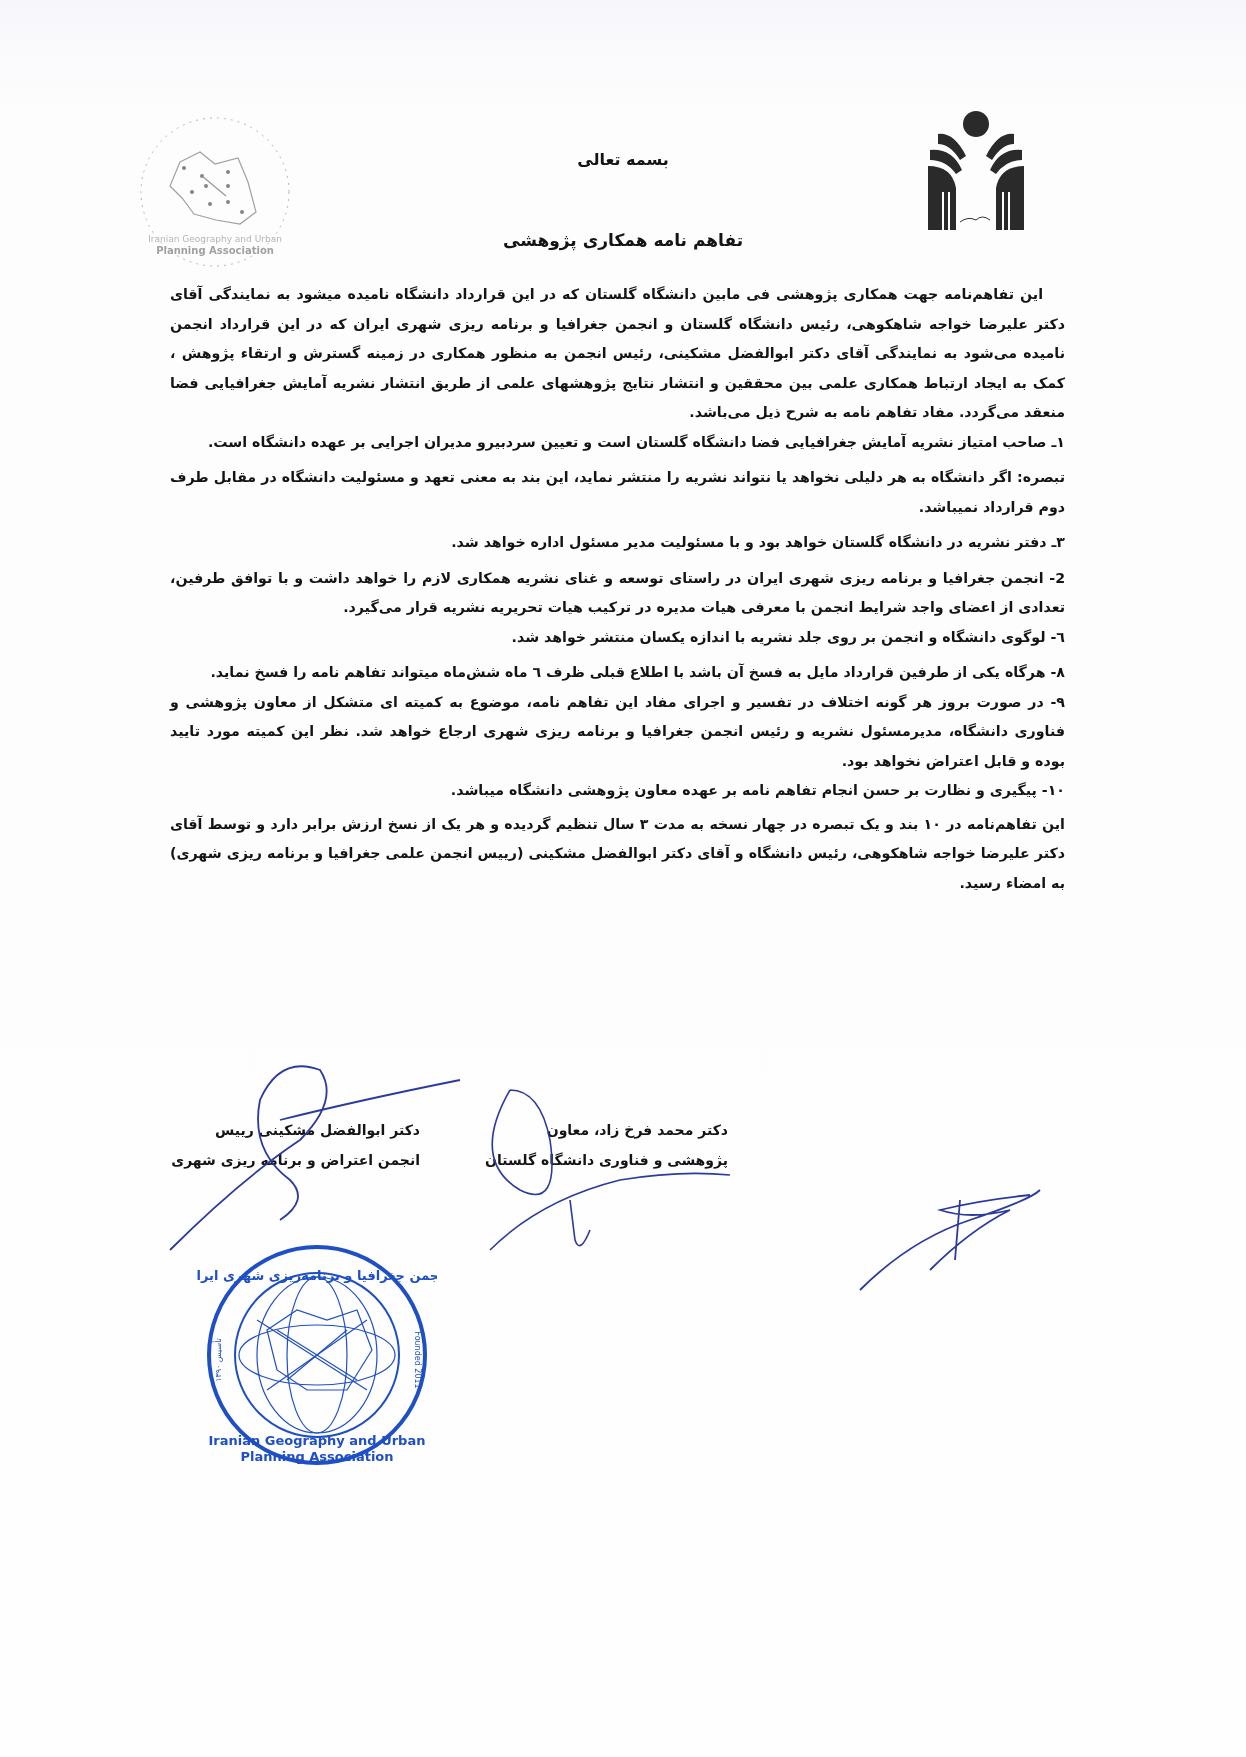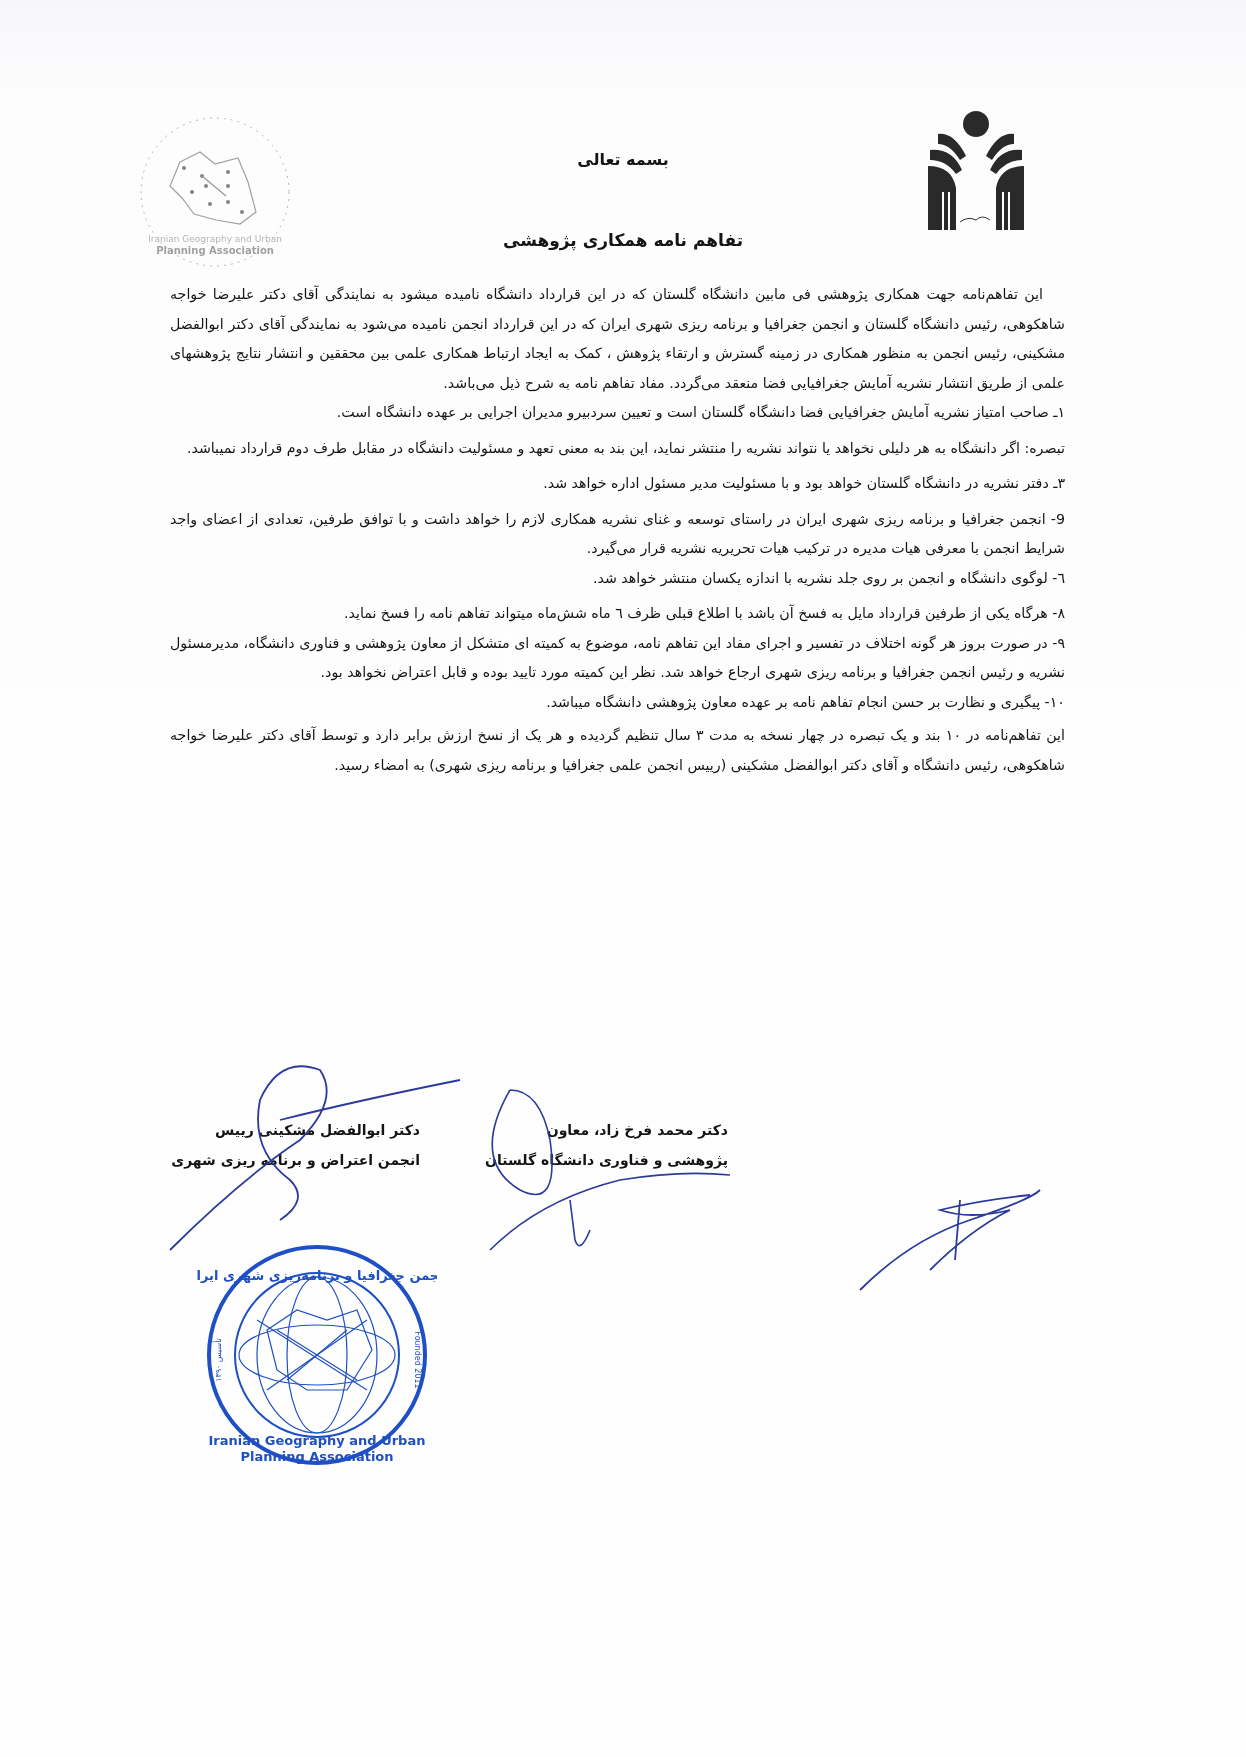--- a/index.html
+++ b/index.html
@@ -17,21 +17,21 @@
   
   .logo-univ { position: absolute; left: 926px; top: 110px; width: 100px; height: 125px; }
   .logo-assoc { position: absolute; left: 130px; top: 112px; width: 170px; height: 160px; opacity: 0.55; }
 
   .heading { position: absolute; left: 0; width: 1246px; text-align: center; font-weight: bold; }
   .basmala { top: 150px; font-size: 16px; }
   .doc-title { top: 230px; font-size: 17px; }
 
   .body {
     position: absolute; left: 170px; width: 895px; top: 280px;
-    font-size: 14.2px; line-height: 29.5px; text-align: justify; font-weight: 400;
+    font-size: 14.2px; line-height: 29.5px; text-align: justify; font-weight: 700;
   }
   .body p { margin: 0; }
   .body .clause { margin-top: 0; }
 
   .signatures { position: absolute; top: 1115px; left: 160px; width: 900px; height: 60px; }
   .sig { position: absolute; top: 0; font-weight: bold; font-size: 14px; line-height: 30px; text-align: right; }
   .sig.s1 { right: 0; width: 270px; }
   .sig.s2 { right: 332px; width: 270px; }
   .sig.s3 { right: 640px; width: 270px; }
 
@@ -78,21 +78,21 @@
   </svg>
 
   <div class="heading doc-title rtl">تفاهم نامه همکاری پژوهشی</div>
   <div class="heading basmala rtl">بسمه تعالی</div>
 
   <div class="body rtl">
     <p style="text-indent:22px">این تفاهم‌نامه جهت همکاری پژوهشی فی مابین دانشگاه گلستان که در این قرارداد دانشگاه نامیده میشود به نمایندگی آقای دکتر علیرضا خواجه شاهکوهی، رئیس دانشگاه گلستان و انجمن جغرافیا و برنامه ریزی شهری ایران که در این قرارداد انجمن نامیده می‌شود به نمایندگی آقای دکتر ابوالفضل مشکینی، رئیس انجمن به منظور همکاری در زمینه گسترش و ارتقاء پژوهش ، کمک به ایجاد ارتباط همکاری علمی بین محققین و انتشار نتایج پژوهشهای علمی از طریق انتشار نشریه آمایش جغرافیایی فضا منعقد می‌گردد. مفاد تفاهم نامه به شرح ذیل می‌باشد.</p>
     <p class="clause">۱ـ صاحب امتیاز نشریه آمایش جغرافیایی فضا دانشگاه گلستان است و تعیین سردبیرو مدیران اجرایی بر عهده دانشگاه است.</p>
     <p class="clause" style="margin-top:6px">تبصره: اگر دانشگاه به هر دلیلی نخواهد یا نتواند نشریه را منتشر نماید، این بند به معنی تعهد و مسئولیت دانشگاه در مقابل طرف دوم قرارداد نمیباشد.</p>
     <p class="clause" style="margin-top:6px">۳ـ دفتر نشریه در دانشگاه گلستان خواهد بود و با مسئولیت مدیر مسئول اداره خواهد شد.</p>
-    <p class="clause" style="margin-top:6px">9- انجمن جغرافیا و برنامه ریزی شهری ایران در راستای توسعه و غنای نشریه همکاری لازم را خواهد داشت و با توافق طرفین، تعدادی از اعضای واجد شرایط انجمن با معرفی هیات مدیره در ترکیب هیات تحریریه نشریه قرار می‌گیرد.</p>
+    <p class="clause" style="margin-top:6px">2- انجمن جغرافیا و برنامه ریزی شهری ایران در راستای توسعه و غنای نشریه همکاری لازم را خواهد داشت و با توافق طرفین، تعدادی از اعضای واجد شرایط انجمن با معرفی هیات مدیره در ترکیب هیات تحریریه نشریه قرار می‌گیرد.</p>
     <p class="clause">٦- لوگوی دانشگاه و انجمن بر روی جلد نشریه با اندازه یکسان منتشر خواهد شد.</p>
     <p class="clause" style="margin-top:6px">٨- هرگاه یکی از طرفین قرارداد مایل به فسخ آن باشد با اطلاع قبلی ظرف ٦ ماه شش‌ماه میتواند تفاهم نامه را فسخ نماید.</p>
     <p class="clause">٩- در صورت بروز هر گونه اختلاف در تفسیر و اجرای مفاد این تفاهم نامه، موضوع به کمیته ای متشکل از معاون پژوهشی و فناوری دانشگاه، مدیرمسئول نشریه و رئیس انجمن جغرافیا و برنامه ریزی شهری ارجاع خواهد شد. نظر این کمیته مورد تایید بوده و قابل اعتراض نخواهد بود.</p>
     <p class="clause">١٠- پیگیری و نظارت بر حسن انجام تفاهم نامه بر عهده معاون پژوهشی دانشگاه میباشد.</p>
     <p class="clause" style="margin-top:4px">این تفاهم‌نامه در ۱۰ بند و یک تبصره در چهار نسخه به مدت ۳ سال تنظیم گردیده و هر یک از نسخ ارزش برابر دارد و توسط آقای دکتر علیرضا خواجه شاهکوهی، رئیس دانشگاه و آقای دکتر ابوالفضل مشکینی (رییس انجمن علمی جغرافیا و برنامه ریزی شهری) به امضاء رسید.</p>
   </div>
 
   <div class="signatures">
     <div class="sig s2 rtl">
       <div>دکتر محمد فرخ زاد، معاون</div>

